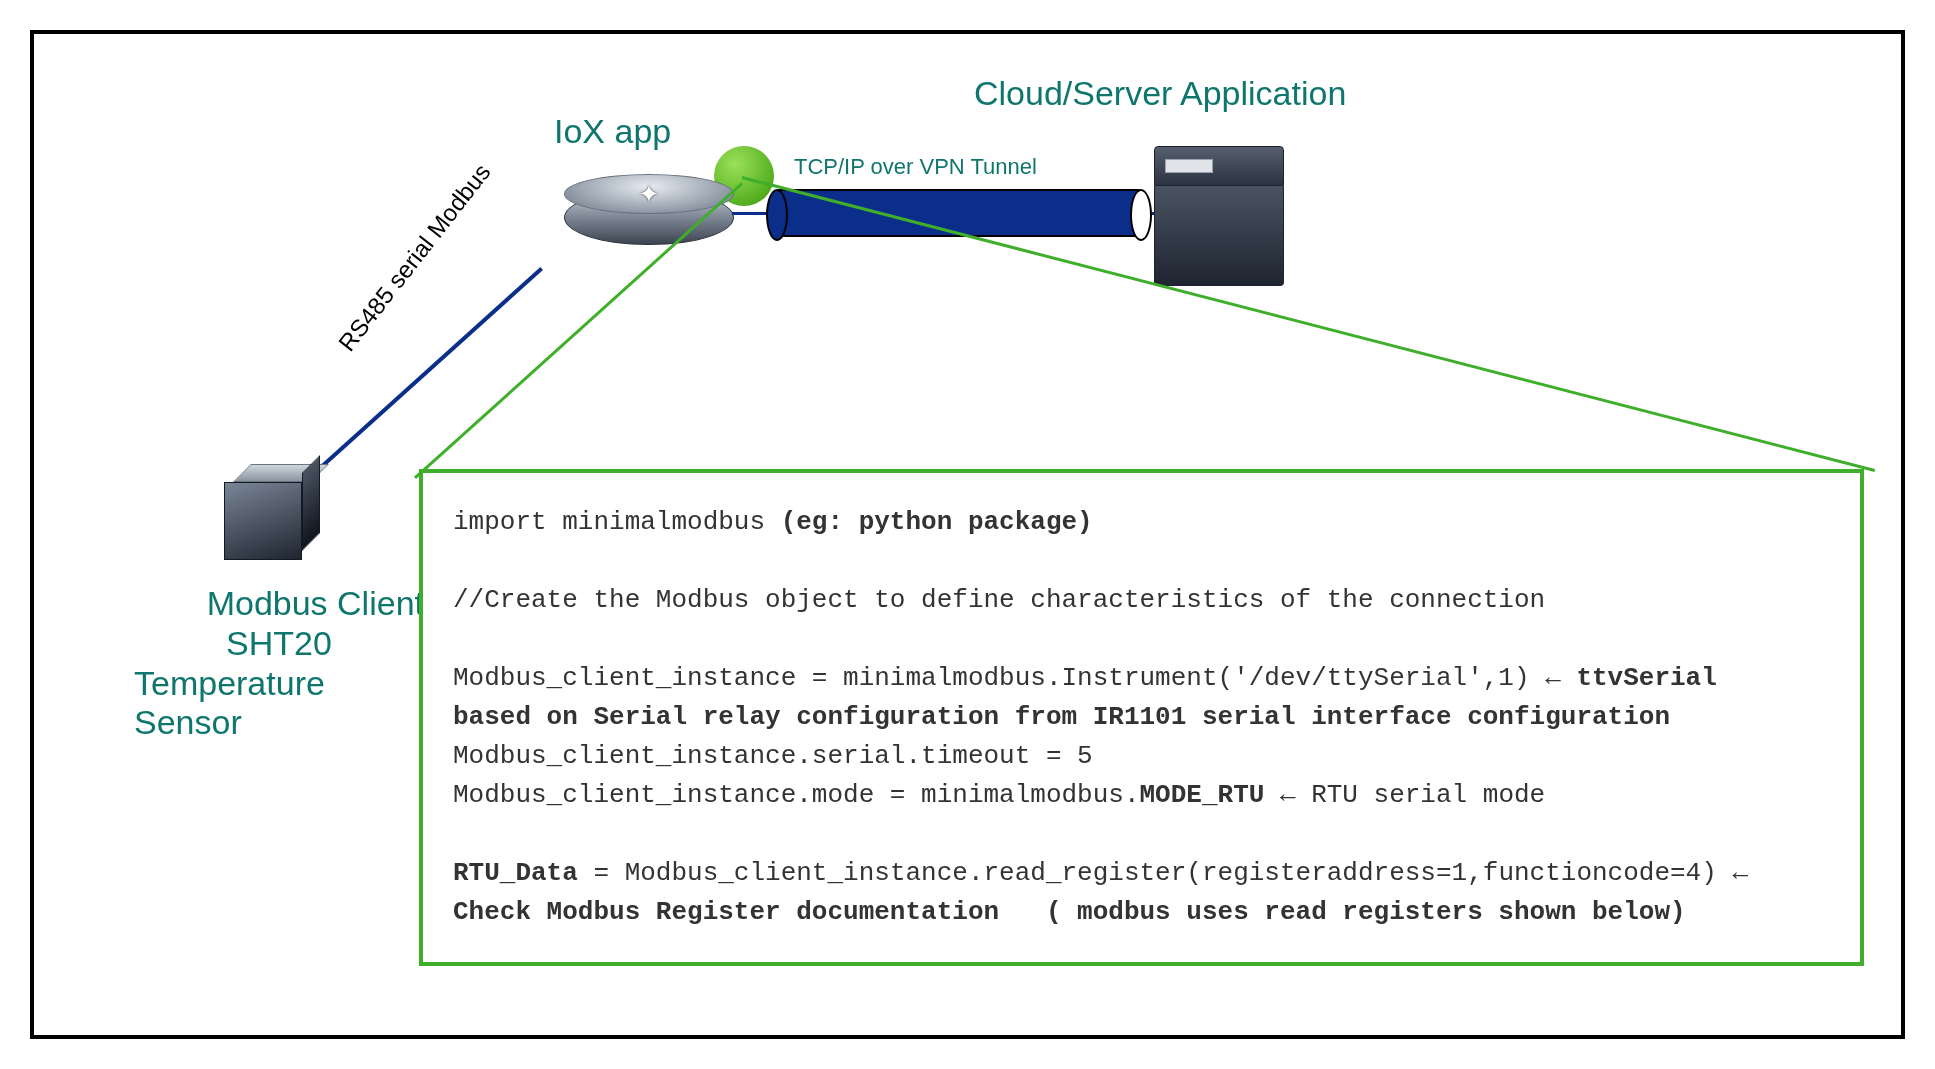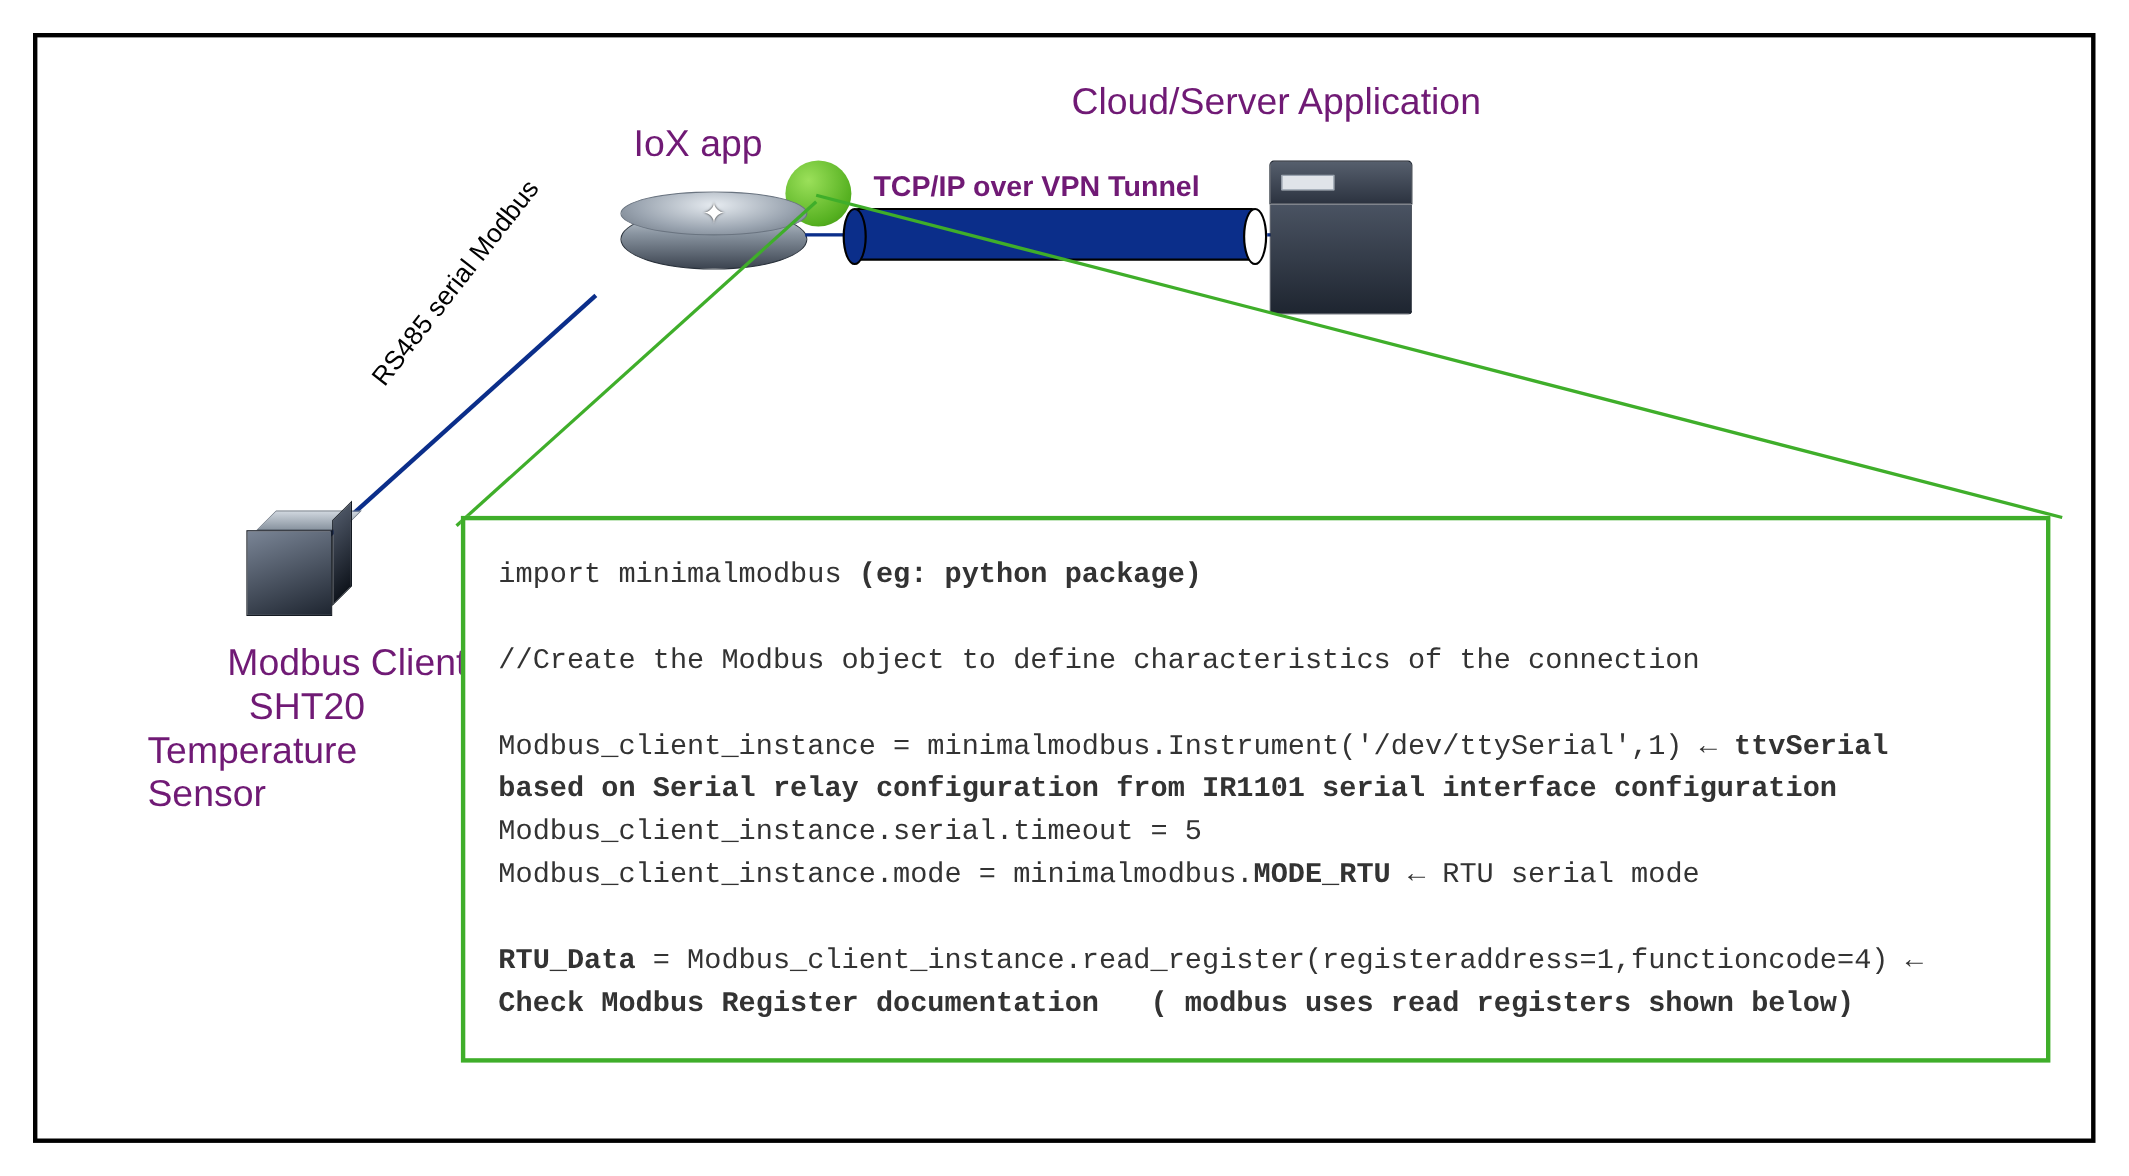--- a/index.html
+++ b/index.html
@@ -6,25 +6,25 @@
   html, body { width: 1935px; height: 1069px; background: #fff; font-family: Arial, Helvetica, sans-serif; }
   .frame {
     position: absolute;
     left: 30px; top: 30px;
     width: 1875px; height: 1009px;
     border: 4px solid #000;
     background: #fff;
   }
   .label {
     position: absolute;
-    color: #701a75;
+    color: #0f766e;
     font-weight: 400;
   }
   .label.big { font-size: 34px; }
-  .label.small { font-size: 26px; font-weight: 700; }
+  .label.small { font-size: 22px; font-weight: 400; }
 
   
   .router {
     position: absolute;
     left: 530px; top: 140px;
     width: 170px; height: 70px;
   }
   .router .body {
     width: 170px; height: 55px;
     background: linear-gradient(180deg,#cfd6de 0%, #8a95a1 40%, #3c4450 100%);
@@ -170,21 +170,21 @@
     transform: rotate(-52deg);
     transform-origin: left center;
   }
 </style>
 </head>
 <body>
 
 <div class="frame">
 
   <div class="label big" style="left:940px; top:40px;">Cloud/Server Application</div>
-  <div class="label big" style="left:542px; top:78px;">IoX app</div>
+  <div class="label big" style="left:520px; top:78px;">IoX app</div>
   <div class="label small" style="left:760px; top:120px;">TCP/IP over VPN Tunnel</div>
 
   <div class="rs485">RS485 serial Modbus</div>
 
   <div class="label big" style="left:100px; top:550px; text-align:right; width:290px;">Modbus Client</div>
   <div class="label big" style="left:100px; top:590px; text-align:center; width:290px;">SHT20</div>
   <div class="label big" style="left:100px; top:630px; text-align:left; width:290px;">Temperature Sensor</div>
 
   <div class="iox-dot"></div>
   <div class="router">

